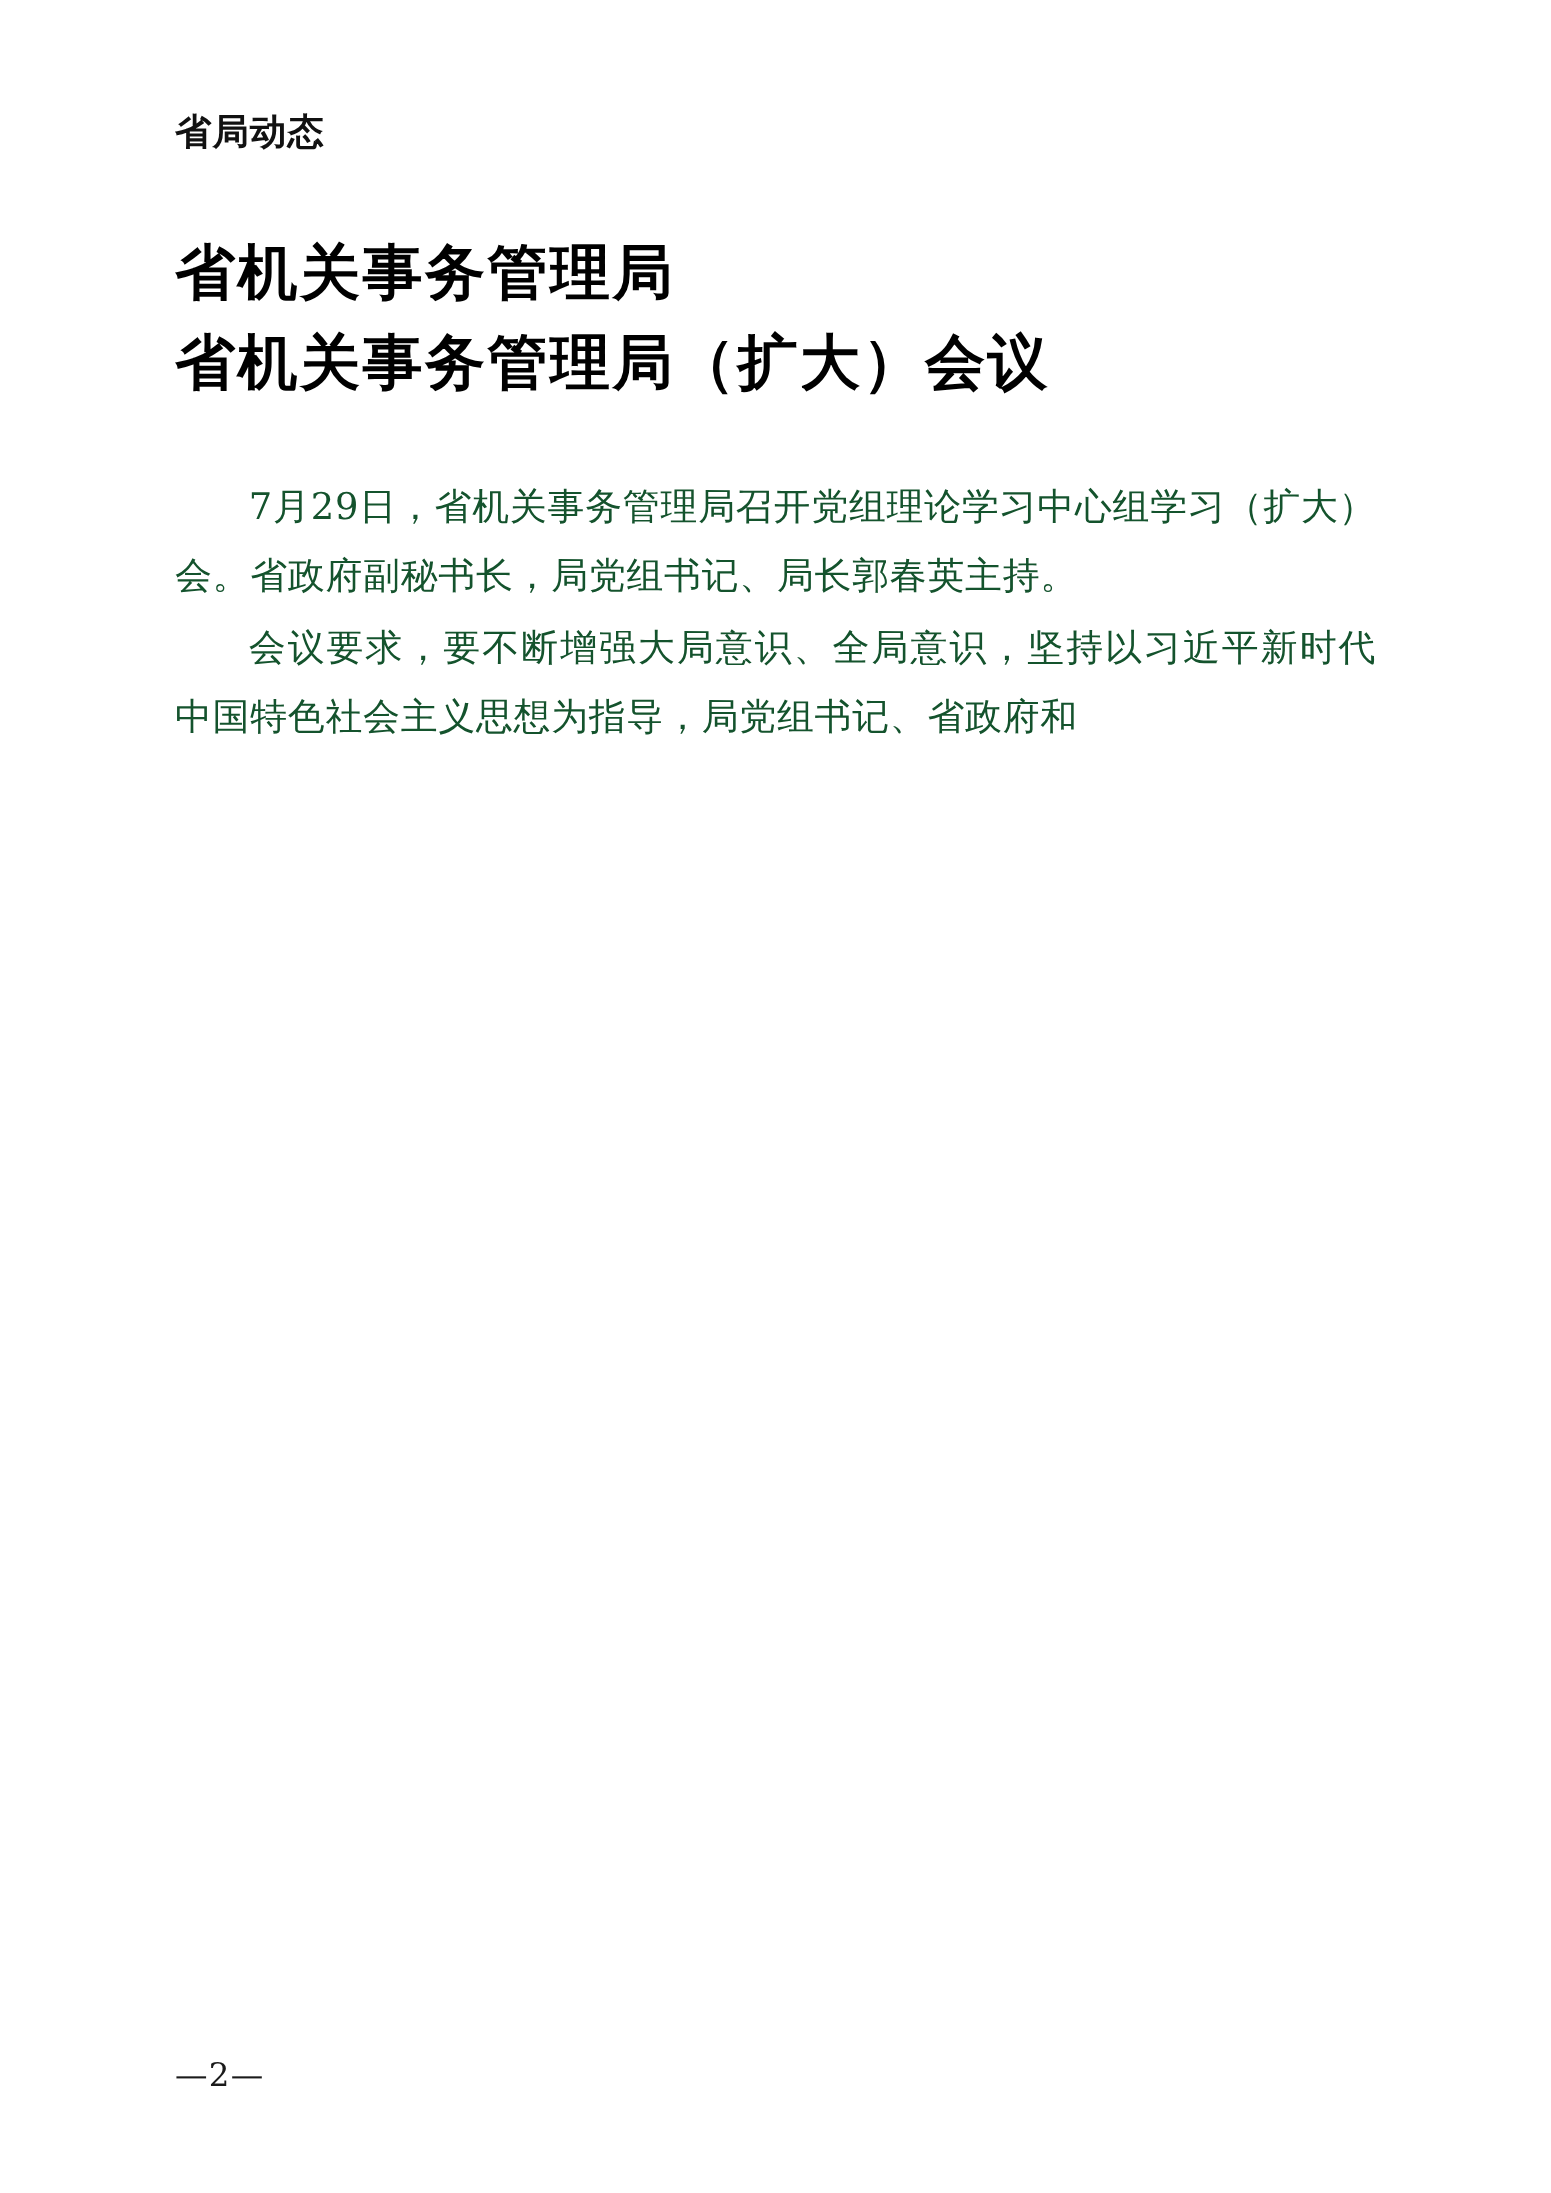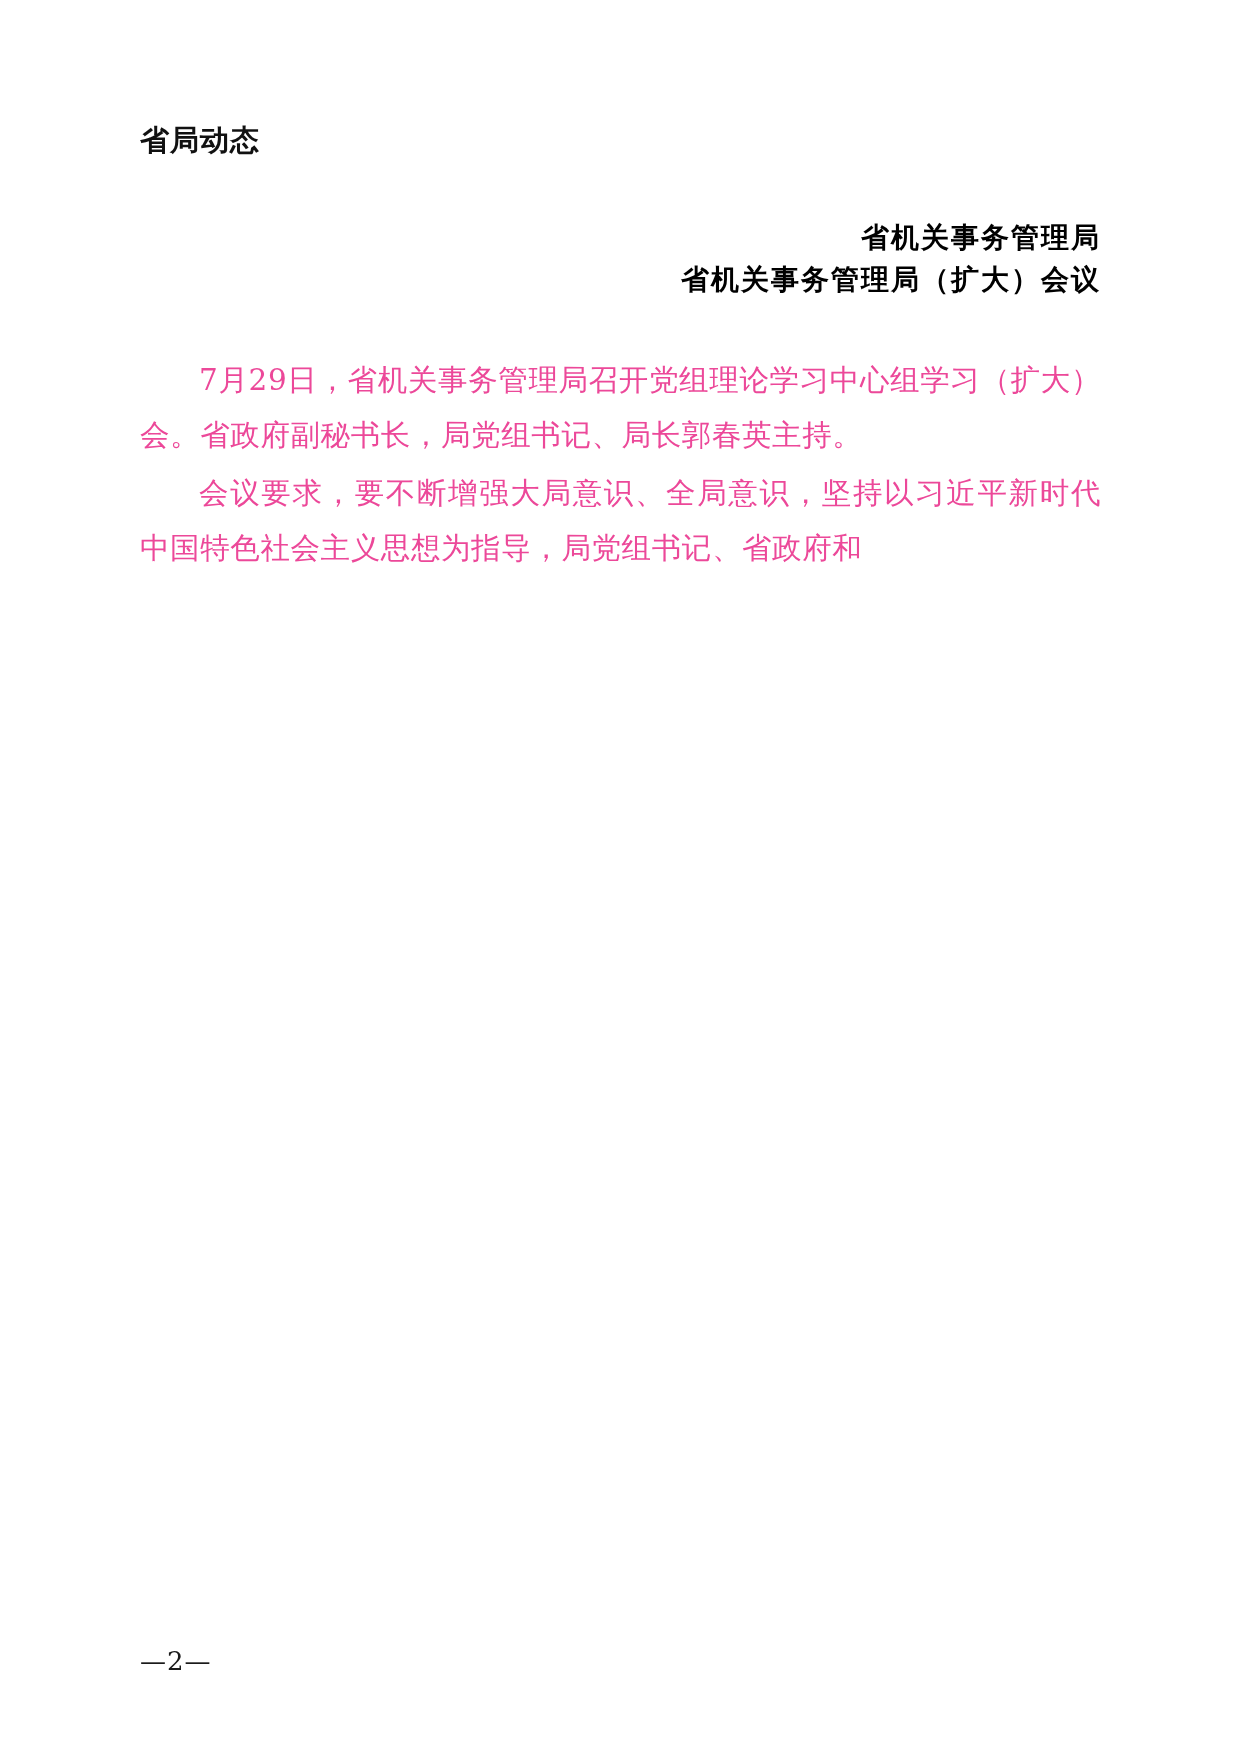--- a/index.html
+++ b/index.html
@@ -14,55 +14,55 @@
     font-family: "DejaVu Serif", "Liberation Serif", serif;
     color: #1a1a1a;
   }
   .page {
     position: absolute;
     left: 0;
     top: 0;
     width: 1241px;
     height: 1754px;
     box-sizing: border-box;
-    padding: 120px 140px 0 140px;
+    padding: 85px 140px 0 140px;
   }
   .section-label {
     font-size: 29px;
     font-weight: 700;
     letter-spacing: 1px;
     color: #111;
     margin: 0 0 0 0;
     line-height: 1.4;
   }
   .doc-title {
     margin-top: 56px;
-    text-align: right;
-    font-size: 28px;
+    text-align: left;
+    font-size: 48px;
     font-weight: 700;
     line-height: 1.5;
     letter-spacing: 2px;
     color: #000;
   }
   .doc-title .line {
     display: block;
     white-space: nowrap;
   }
   .body-text {
     margin-top: 52px;
   }
   .para {
     font-size: 29.5px;
     line-height: 1.88;
     text-align: justify;
     text-justify: inter-ideograph;
     text-indent: 2em;
     margin: 0 0 2px 0;
     letter-spacing: 0.6px;
-    color: #ec4899;
+    color: #14532d;
   }
   .footer {
     position: absolute;
     left: 140px;
     bottom: 78px;
     font-size: 26px;
     letter-spacing: 1px;
     color: #1a1a1a;
   }
 </style>

